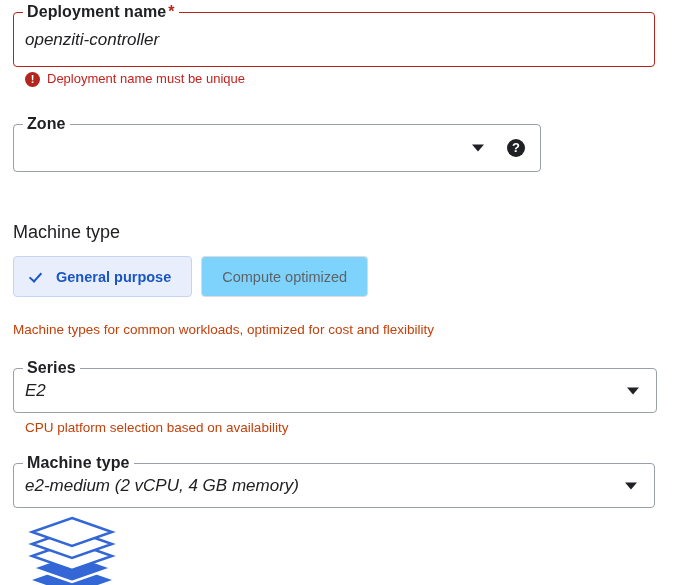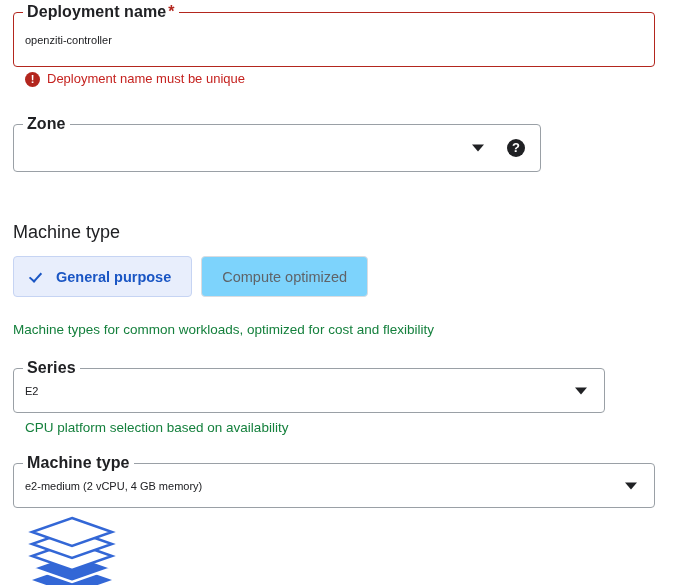--- a/index.html
+++ b/index.html
@@ -45,24 +45,25 @@
     color: #b3261e;
     font-weight: bold;
     margin-left: 2px;
   }
 
   .field .value {
     position: absolute;
     left: 11px;
     top: 50%;
     transform: translateY(-50%);
-    font-size: 11px;
+    font-size: 17px;
     line-height: 18px;
     color: #202124;
     white-space: nowrap;
+    font-style: italic;
   }
 
   
   .caret {
     position: absolute;
     top: 50%;
     transform: translateY(-50%);
     width: 0;
     height: 0;
     border-left: 6px solid transparent;
@@ -174,21 +175,21 @@
     border: solid #1a56c4;
     border-width: 0 2.2px 2.2px 0;
     transform: rotate(42deg);
   }
 
   
   .hint {
     position: absolute;
     font-size: 13.5px;
     line-height: 18px;
-    color: #15803d;
+    color: #c2410c;
     white-space: nowrap;
   }
   #hint-machine-types { left: 13px; top: 321px; }
   #hint-cpu-platform  { left: 25px; top: 419px; }
 
   
   #spec-row {
     position: absolute;
     left: 0;
     top: 514px;
@@ -231,21 +232,21 @@
     <span class="check-icon"></span>
     <span>General purpose</span>
   </div>
   <div class="toggle-btn">
     <span>Compute optimized</span>
   </div>
 </div>
 
 <div class="hint" id="hint-machine-types">Machine types for common workloads, optimized for cost and flexibility</div>
 
-<div class="field" id="series-field" style="left:13px; top:368px; width:592px; height:45px;">
+<div class="field" id="series-field" style="left:13px; top:368px; width:644px; height:45px;">
   <span class="legend">Series</span>
   <span class="value">E2</span>
   <span class="caret" style="right:17px;"></span>
 </div>
 
 <div class="hint" id="hint-cpu-platform">CPU platform selection based on availability</div>
 
 <div class="field" id="machine-type-field" style="left:13px; top:463px; width:642px; height:45px;">
   <span class="legend">Machine type</span>
   <span class="value">e2-medium (2 vCPU, 4 GB memory)</span>

